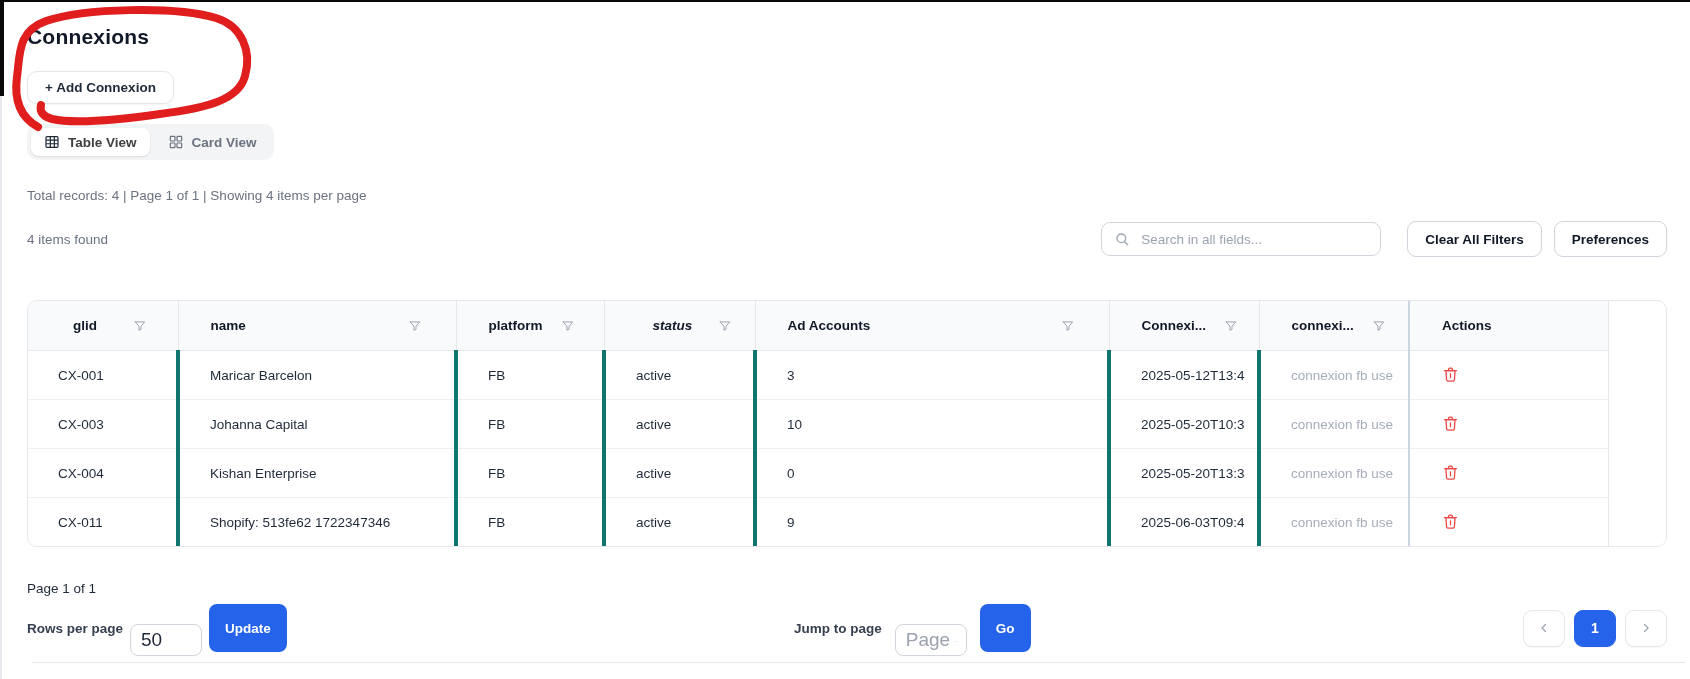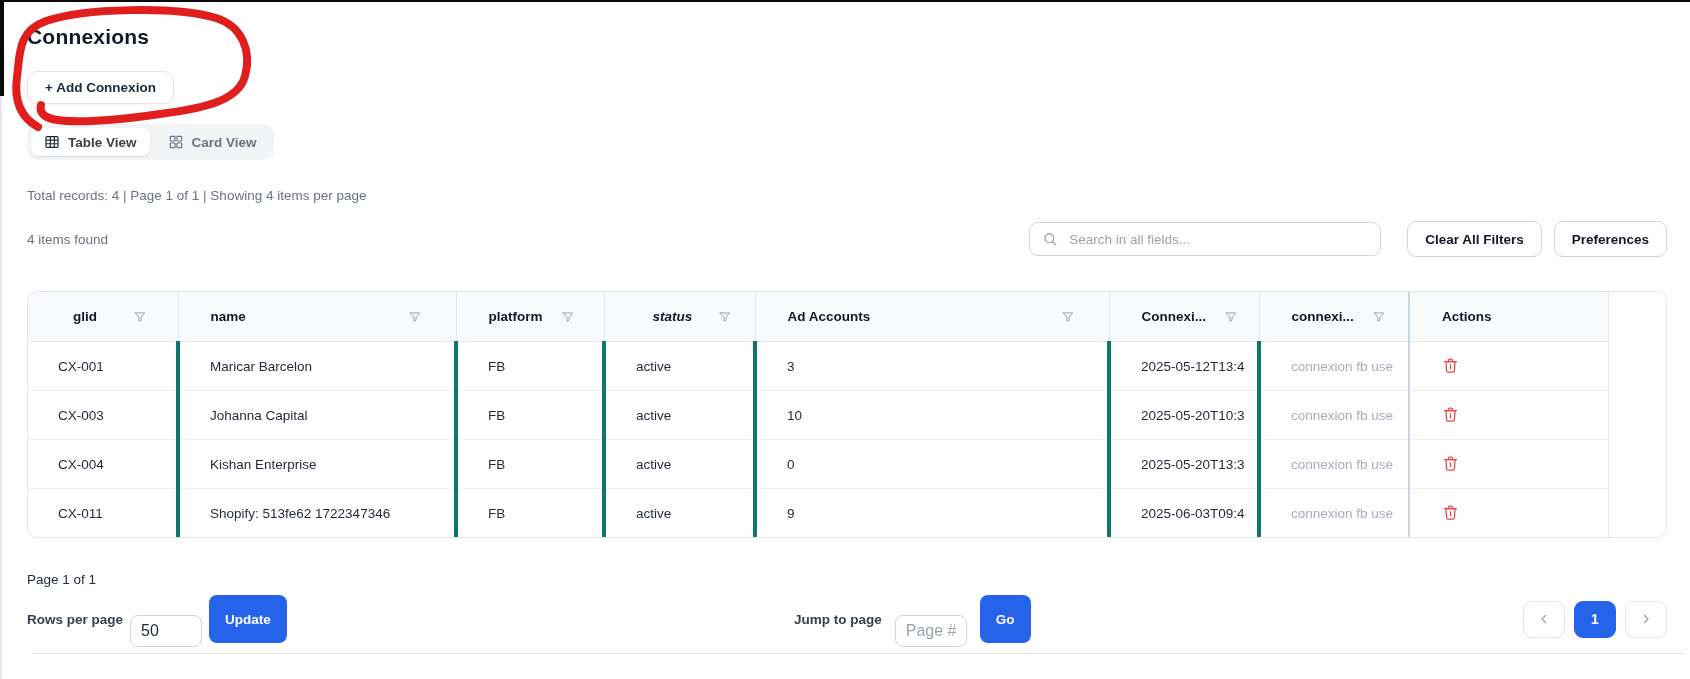--- a/index.html
+++ b/index.html
@@ -29,31 +29,31 @@
     display:inline-flex;align-items:center;gap:8px;padding:6px 13px;border:none;border-radius:8px;
     background:transparent;color:#6b7280;font-size:13.5px;font-weight:600;cursor:pointer;font-family:inherit;
   }
   .toggle-btn.active{background:#fff;color:#404040;box-shadow:0 1px 2px rgba(0,0,0,.10);}
 
   .summary-line{margin-top:28px;font-size:13.5px;color:#6b7280;}
 
   .toolbar-row{margin-top:18px;width:1640px;display:flex;align-items:center;}
   .items-found{font-size:13.5px;color:#6b7280;flex:1;}
   .search-box{
-    width:352px;height:34px;border:1px solid #d1d5db;border-radius:9px;background:#fff;
+    width:280px;height:34px;border:1px solid #d1d5db;border-radius:9px;background:#fff;
     display:flex;align-items:center;gap:9px;padding:0 12px;box-sizing:border-box;margin-right:14px;
   }
   .search-box input{border:none;outline:none;flex:1;font-size:13.5px;font-family:inherit;color:#374151;background:transparent;}
   .search-box input::placeholder{color:#9ca3af;}
   .btn-outline{
     height:36px;padding:0 17px;margin-left:12px;background:#fff;border:1px solid #d1d5db;border-radius:9px;
     font-size:13.5px;font-weight:600;color:#111827;cursor:pointer;font-family:inherit;
   }
 
-  .table-wrap{margin-top:34px;width:1640px;border:1px solid #e5e7eb;border-radius:10px;overflow:hidden;box-sizing:border-box;background:#fff;}
+  .table-wrap{margin-top:43px;width:1640px;border:1px solid #e5e7eb;border-radius:10px;overflow:hidden;box-sizing:border-box;background:#fff;}
   table{border-collapse:collapse;table-layout:fixed;width:100%;}
   col.c0{width:150px}col.c1{width:278px}col.c2{width:148px}col.c3{width:151px}
   col.c4{width:354px}col.c5{width:150px}col.c6{width:150px}col.c7{width:199px}col.c8{width:60px}
   th{background:#f9fafb;height:49px;padding:0;border-bottom:1px solid #e5e7eb;font-weight:600;text-align:left;}
   th + th{border-left:1px solid #e5e7eb;}
   td + td{border-left:4px solid #0f766e;}
   .th-inner{display:flex;align-items:center;height:100%;padding:0 18px 0 32px;gap:18px;font-size:13.5px;color:#111827;white-space:nowrap;overflow:hidden;}
   .th-glid .th-inner{padding-left:45px;gap:36px;}
   .th-status .th-inner{gap:26px;padding-left:48px;font-style:italic;}
   .th-name .th-inner,.th-ad_accounts .th-inner{justify-content:space-between;padding-right:34px;}
@@ -62,21 +62,21 @@
   td{height:48px;padding:0 14px 0 30px;font-size:13.5px;color:#1f2937;background:#fff;border-bottom:1px solid #eef0f2;white-space:nowrap;overflow:hidden;}
   tr:last-child td{border-bottom:none;}
   td.muted{color:#a6adba;}
   .trash-btn{background:transparent;border:none;padding:2px;cursor:pointer;display:inline-flex;align-items:center;}
 
   .page-info{margin-top:34px;font-size:13.5px;font-weight:400;color:#1f2937;}
 
   .footer-row{position:relative;margin-top:13px;width:1640px;height:38px;}
   .rpp-group{position:absolute;left:0;top:0;display:flex;align-items:center;gap:7px;height:100%;}
   .rpp-label,.jump-label{font-size:13.5px;font-weight:600;color:#374151;}
-  .small-input{width:72px;height:32px;border:1px solid #d1d5db;border-radius:8px;box-sizing:border-box;padding:0 10px;font-size:16px;font-family:inherit;color:#1f2937;outline:none;margin-top:24px;}
+  .small-input{width:72px;height:32px;border:1px solid #d1d5db;border-radius:8px;box-sizing:border-box;padding:0 10px;font-size:19px;font-family:inherit;color:#1f2937;outline:none;margin-top:24px;}
   .small-input::placeholder{color:#9ca3af;}
   .btn-blue{height:48px;padding:0 16px;background:#2563eb;color:#fff;border:none;border-radius:8px;font-size:13.5px;font-weight:600;cursor:pointer;font-family:inherit;}
   .jump-group{position:absolute;left:767px;top:0;display:flex;align-items:center;gap:13px;height:100%;}
   .pagination{position:absolute;right:0;top:0;display:flex;align-items:center;gap:9px;height:100%;}
   .page-btn{
     width:42px;height:37px;border:1px solid #e5e7eb;border-radius:9px;background:#fff;
     display:flex;align-items:center;justify-content:center;cursor:pointer;color:#9ca3af;
     font-size:14px;font-family:inherit;box-shadow:0 1px 1px rgba(0,0,0,.03);
   }
   .page-btn.current{background:#2563eb;border-color:#2563eb;color:#fff;font-weight:600;}

